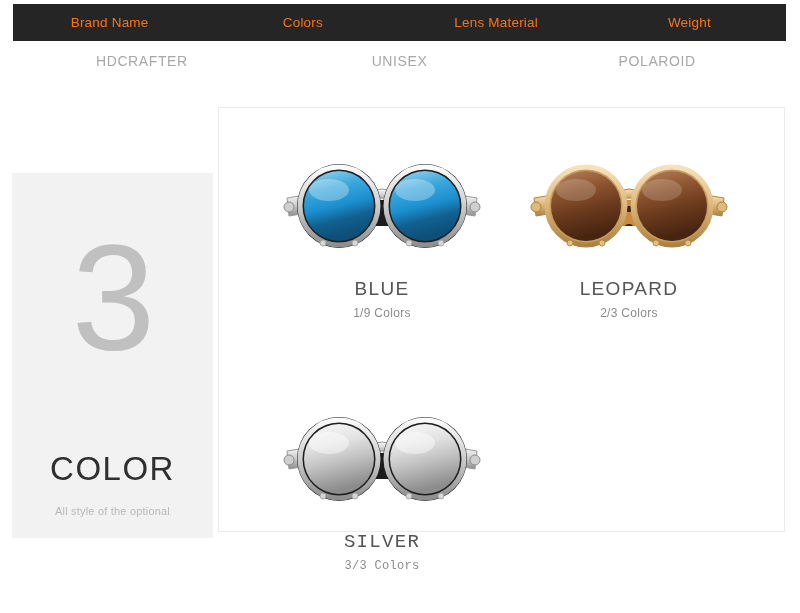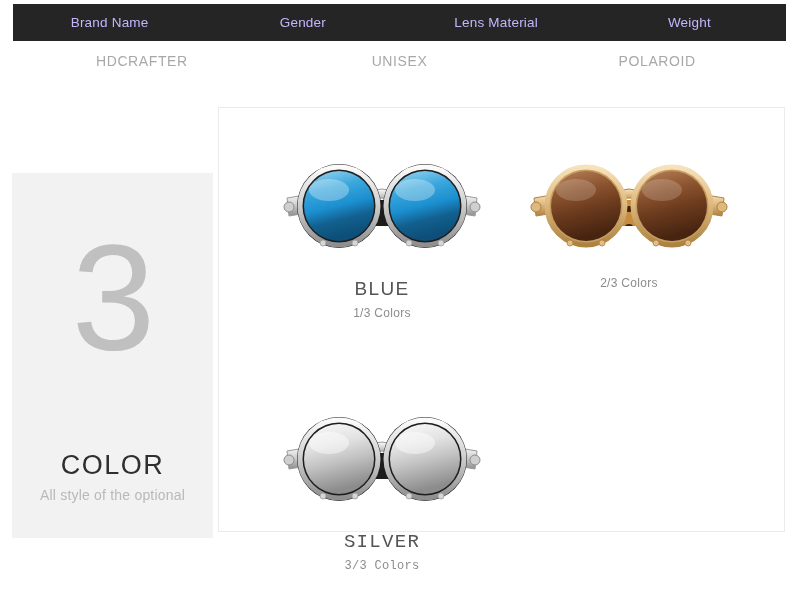--- a/index.html
+++ b/index.html
@@ -24,21 +24,21 @@
   }
   #spec-header-row {
     background: #252525;
     height: 37px;
     display: flex;
     align-items: center;
   }
   .spec-head-cell {
     flex: 1 1 0;
     text-align: center;
-    color: #c4b5fd;
+    color: #f97316;
     font-size: 13.5px;
     letter-spacing: 0.2px;
     white-space: nowrap;
   }
   #spec-value-row {
     height: 40px;
     display: flex;
     align-items: center;
     background: #ffffff;
   }
@@ -67,29 +67,29 @@
     margin-top: 52px;
     font-size: 150px;
     line-height: 0.98;
     font-weight: 400;
     color: #c0c0c0;
     font-family: "Liberation Sans", sans-serif;
     letter-spacing: -2px;
   }
   #color-title {
     margin-top: 78px;
-    font-size: 27px;
+    font-size: 33px;
     color: #2f2f2f;
     letter-spacing: 1.5px;
     font-weight: 400;
     text-align: right;
   }
   #color-subtitle {
-    margin-top: 6px;
-    font-size: 14px;
+    margin-top: 17px;
+    font-size: 11px;
     color: #b9b9b9;
     letter-spacing: 0.2px;
   }
 
   
   #product-panel {
     position: absolute;
     left: 218px;
     top: 107px;
     width: 567px;
@@ -129,21 +129,21 @@
     color: #8c8c8c;
     letter-spacing: 0.3px;
   }
 </style>
 </head>
 <body>
 
 <div id="spec-table">
   <div id="spec-header-row">
     <div class="spec-head-cell">Brand Name</div>
-    <div class="spec-head-cell">Gender</div>
+    <div class="spec-head-cell">Colors</div>
     <div class="spec-head-cell">Lens Material</div>
     <div class="spec-head-cell">Weight</div>
   </div>
   <div id="spec-value-row">
     <div class="spec-value-cell">HDCRAFTER</div>
     <div class="spec-value-cell">UNISEX</div>
     <div class="spec-value-cell">POLAROID</div>
   </div>
 </div>
 
@@ -194,21 +194,21 @@
         <circle cx="148" cy="56" r="35" fill="url(#lensBlue)"></circle>
         <ellipse cx="138" cy="40" rx="20" ry="11" fill="#ffffff" opacity="0.30"></ellipse>
 
         <circle cx="46" cy="93" r="3" fill="#d6d6d6" stroke="#9a9a9a" stroke-width="0.8"></circle>
         <circle cx="78" cy="93" r="3" fill="#d6d6d6" stroke="#9a9a9a" stroke-width="0.8"></circle>
         <circle cx="132" cy="93" r="3" fill="#d6d6d6" stroke="#9a9a9a" stroke-width="0.8"></circle>
         <circle cx="164" cy="93" r="3" fill="#d6d6d6" stroke="#9a9a9a" stroke-width="0.8"></circle>
       </svg>
     </div>
     <div class="product-name">BLUE</div>
-    <div class="product-count">1/3 Colors</div>
+    <div class="product-count">1/9 Colors</div>
   </div>
 
   <div class="product-card" id="card-leopard">
     <div class="glasses-stage">
       <svg class="glasses-svg" width="210" height="115" viewBox="0 0 210 115">
         <defs>
           <linearGradient id="lensLeo" x1="0" y1="0" x2="0.25" y2="1">
             <stop offset="0%" stop-color="#b5825a"></stop>
             <stop offset="35%" stop-color="#8d5430"></stop>
             <stop offset="62%" stop-color="#6d3c1e"></stop>
@@ -248,20 +248,21 @@
         <circle cx="148" cy="56" r="39" fill="none" stroke="url(#mtlLeo)" stroke-width="5"></circle>
         <circle cx="148" cy="56" r="35" fill="url(#lensLeo)"></circle>
         <ellipse cx="138" cy="40" rx="20" ry="11" fill="#ffffff" opacity="0.18"></ellipse>
 
         <circle cx="46" cy="93" r="3" fill="#e3bd83" stroke="#ab823f" stroke-width="0.8"></circle>
         <circle cx="78" cy="93" r="3" fill="#e3bd83" stroke="#ab823f" stroke-width="0.8"></circle>
         <circle cx="132" cy="93" r="3" fill="#e3bd83" stroke="#ab823f" stroke-width="0.8"></circle>
         <circle cx="164" cy="93" r="3" fill="#e3bd83" stroke="#ab823f" stroke-width="0.8"></circle>
       </svg>
     </div>
+    <div class="product-name">LEOPARD</div>
     <div class="product-count">2/3 Colors</div>
   </div>
 
   <div class="product-card" id="card-silver">
     <div class="glasses-stage">
       <svg class="glasses-svg" width="210" height="115" viewBox="0 0 210 115">
         <defs>
           <linearGradient id="lensSil" x1="0" y1="0" x2="0.25" y2="1">
             <stop offset="0%" stop-color="#fbfbfb"></stop>
             <stop offset="35%" stop-color="#e3e3e3"></stop>

